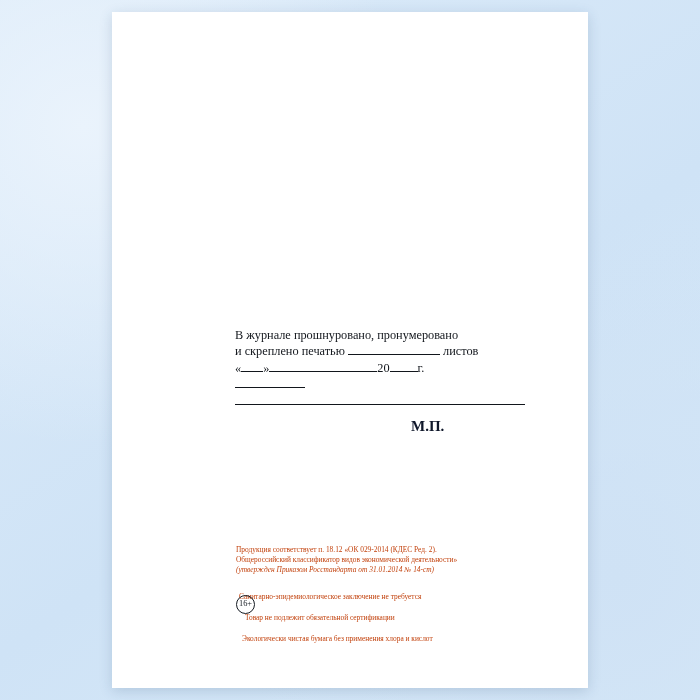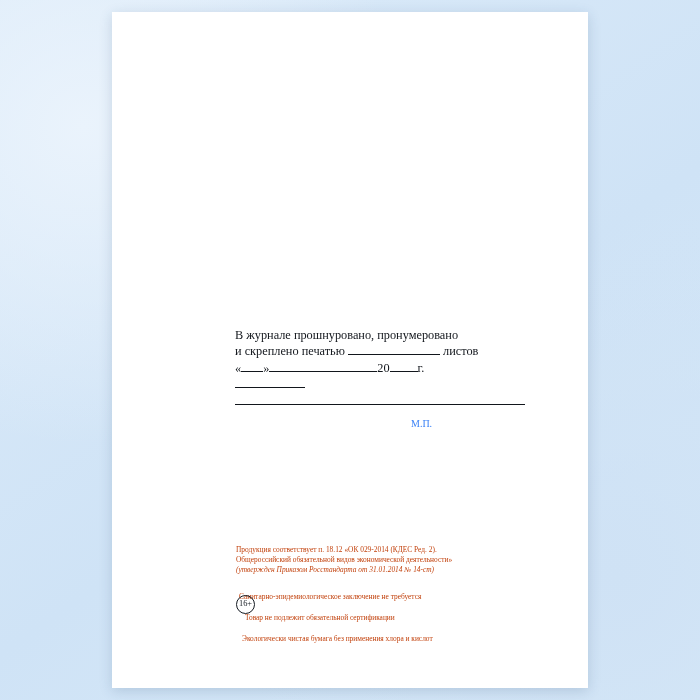--- a/index.html
+++ b/index.html
@@ -46,22 +46,23 @@
   .rule {
     display: inline-block;
     border-bottom: 1px solid #12161c;
     vertical-align: baseline;
     height: 11px;
   }
   .mp {
     position: absolute;
     left: 299px;
     top: 406px;
-    font-size: 10px;
-    color: #3b82f6;
+    font-size: 15px;
+    color: #0f172a;
+    font-weight: bold;
   }
   .block-bottom {
     position: absolute;
     left: 124px;
     top: 533px;
     width: 320px;
     color: #c2410c;
   }
   .b-line {
     font-size: 7.4px;
@@ -123,21 +124,21 @@
       </div>
       <div class="line">
         <span class="rule" style="width:290px"></span>
       </div>
     </div>
 
     <div class="mp">М.П.</div>
 
     <div class="block-bottom">
       <div class="b-line">Продукция соответствует п. 18.12 «ОК 029-2014 (КДЕС Ред. 2).</div>
-      <div class="b-line">Общероссийский обязательной видов экономической деятельности»</div>
+      <div class="b-line">Общероссийский классификатор видов экономической деятельности»</div>
       <div class="b-line italic">(утвержден Приказом Росстандарта от 31.01.2014 № 14-ст)</div>
       <div class="b-line gap-1 center-ish3">Санитарно-эпидемиологическое заключение не требуется</div>
       <div class="b-line gap-2 center-ish">Товар не подлежит обязательной сертификации</div>
       <div class="b-line gap-3 center-ish2">Экологически чистая бумага без применения хлора и кислот</div>
     </div>
 
     <div class="age-row">
       <div class="age-badge">16+</div>
     </div>
 

